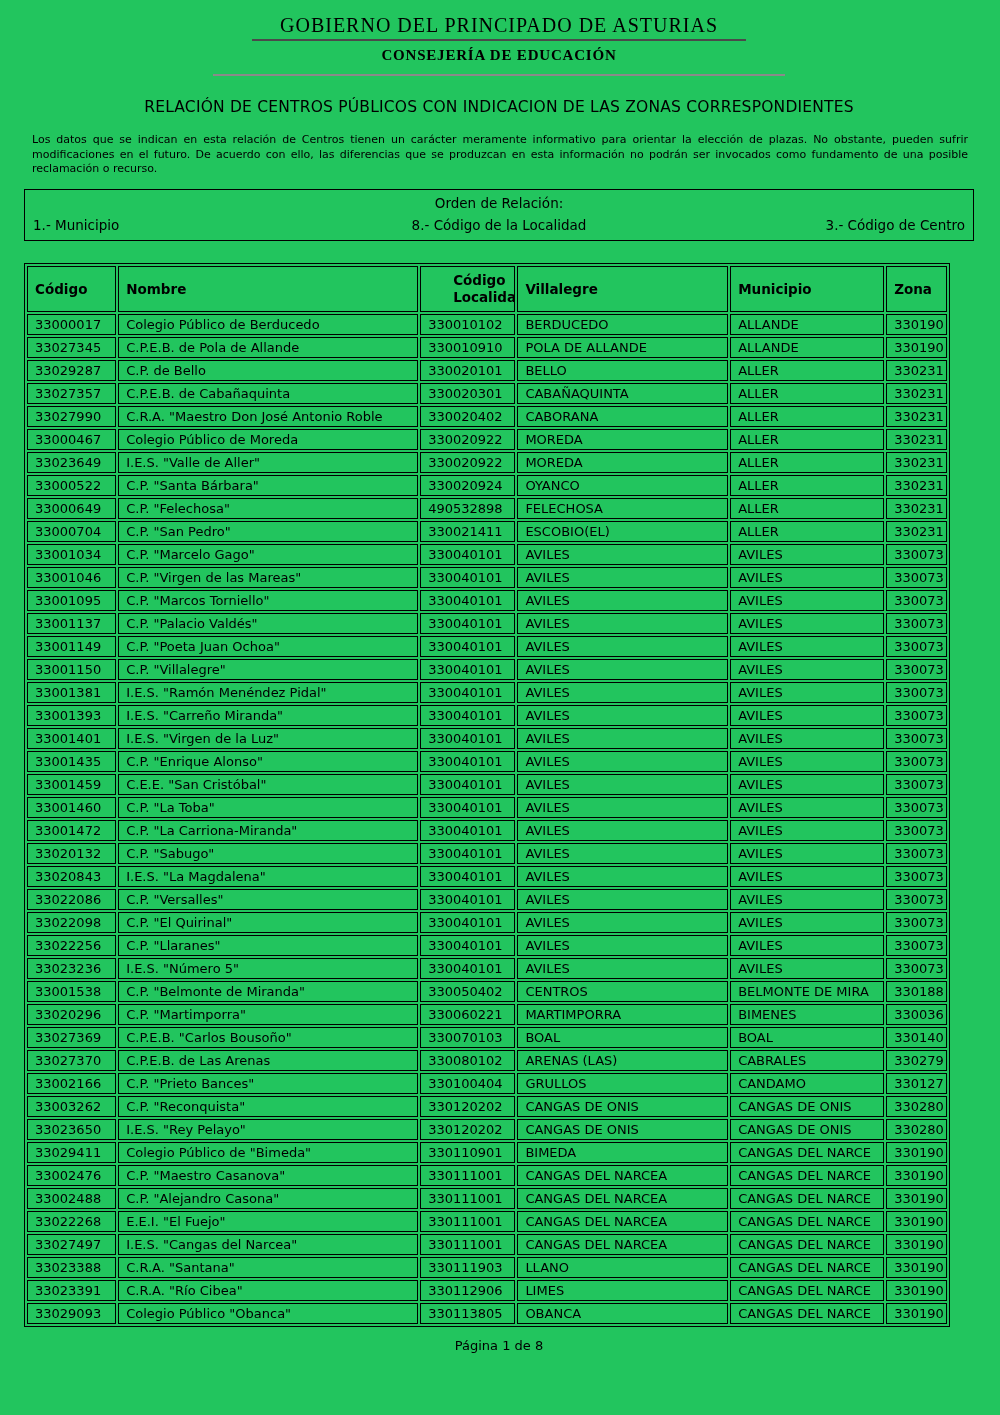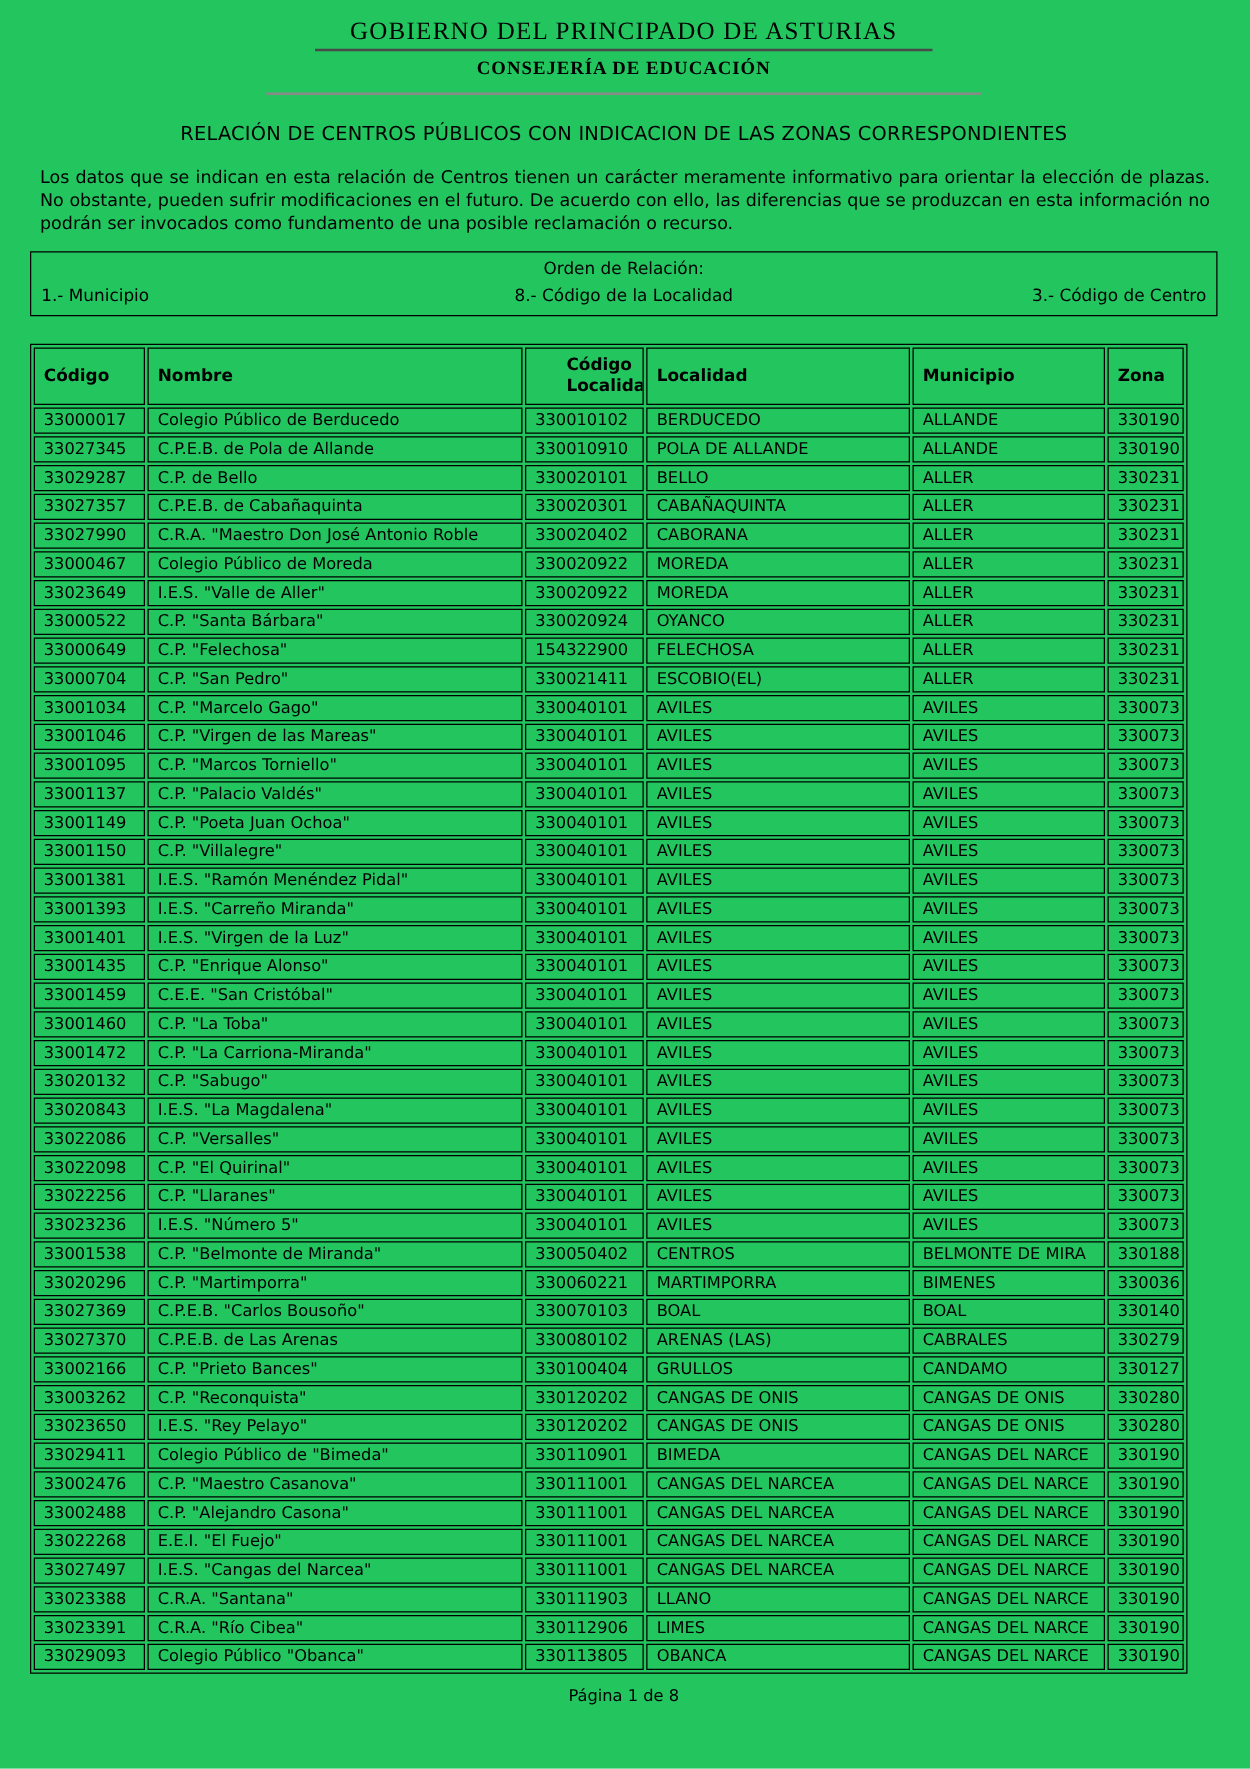--- a/index.html
+++ b/index.html
@@ -21,21 +21,21 @@
     padding:0 28px 2px 28px;
   }
   .gov-dept { font-size:15px; letter-spacing:0.8px; font-weight:600; margin-top:6px; }
   .gov-rule { width:572px; height:0; border-top:2px solid #8a8a8a; margin:10px auto 0 auto; }
 
   
   .doc-title { text-align:center; font-size:15.5px; margin-top:22px; letter-spacing:0.2px; }
 
   
   .intro {
-    font-size:14px; line-height:1.33; text-align:justify;
+    font-size:11px; line-height:1.33; text-align:justify;
     margin:17px 6px 0 8px;
   }
 
   
   .order-box {
     border:1px solid #000; margin-top:12px;
     padding:5px 8px 7px 8px; font-size:13.5px;
   }
   .order-title { text-align:center; }
   .order-row { display:grid; grid-template-columns:1fr 1.2fr 1fr; margin-top:6px; }
@@ -95,21 +95,21 @@
       <col style="width:94px">
       <col style="width:208px">
       <col style="width:152px">
       <col style="width:60px">
     </colgroup>
     <thead>
       <tr>
         <th>Código</th>
         <th>Nombre</th>
         <th class="wrap">Código Localidad</th>
-        <th>Localidad</th>
+        <th>Villalegre</th>
         <th>Municipio</th>
         <th>Zona</th>
       </tr>
     </thead>
     <tbody>
         <tr>
           <td>33000017</td>
           <td>Colegio Público de Berducedo</td>
           <td>330010102</td>
           <td>BERDUCEDO</td>
@@ -168,21 +168,21 @@
           <td>33000522</td>
           <td>C.P. "Santa Bárbara"</td>
           <td>330020924</td>
           <td>OYANCO</td>
           <td>ALLER</td>
           <td>330231</td>
         </tr>
         <tr>
           <td>33000649</td>
           <td>C.P. "Felechosa"</td>
-          <td>154322900</td>
+          <td>490532898</td>
           <td>FELECHOSA</td>
           <td>ALLER</td>
           <td>330231</td>
         </tr>
         <tr>
           <td>33000704</td>
           <td>C.P. "San Pedro"</td>
           <td>330021411</td>
           <td>ESCOBIO(EL)</td>
           <td>ALLER</td>

